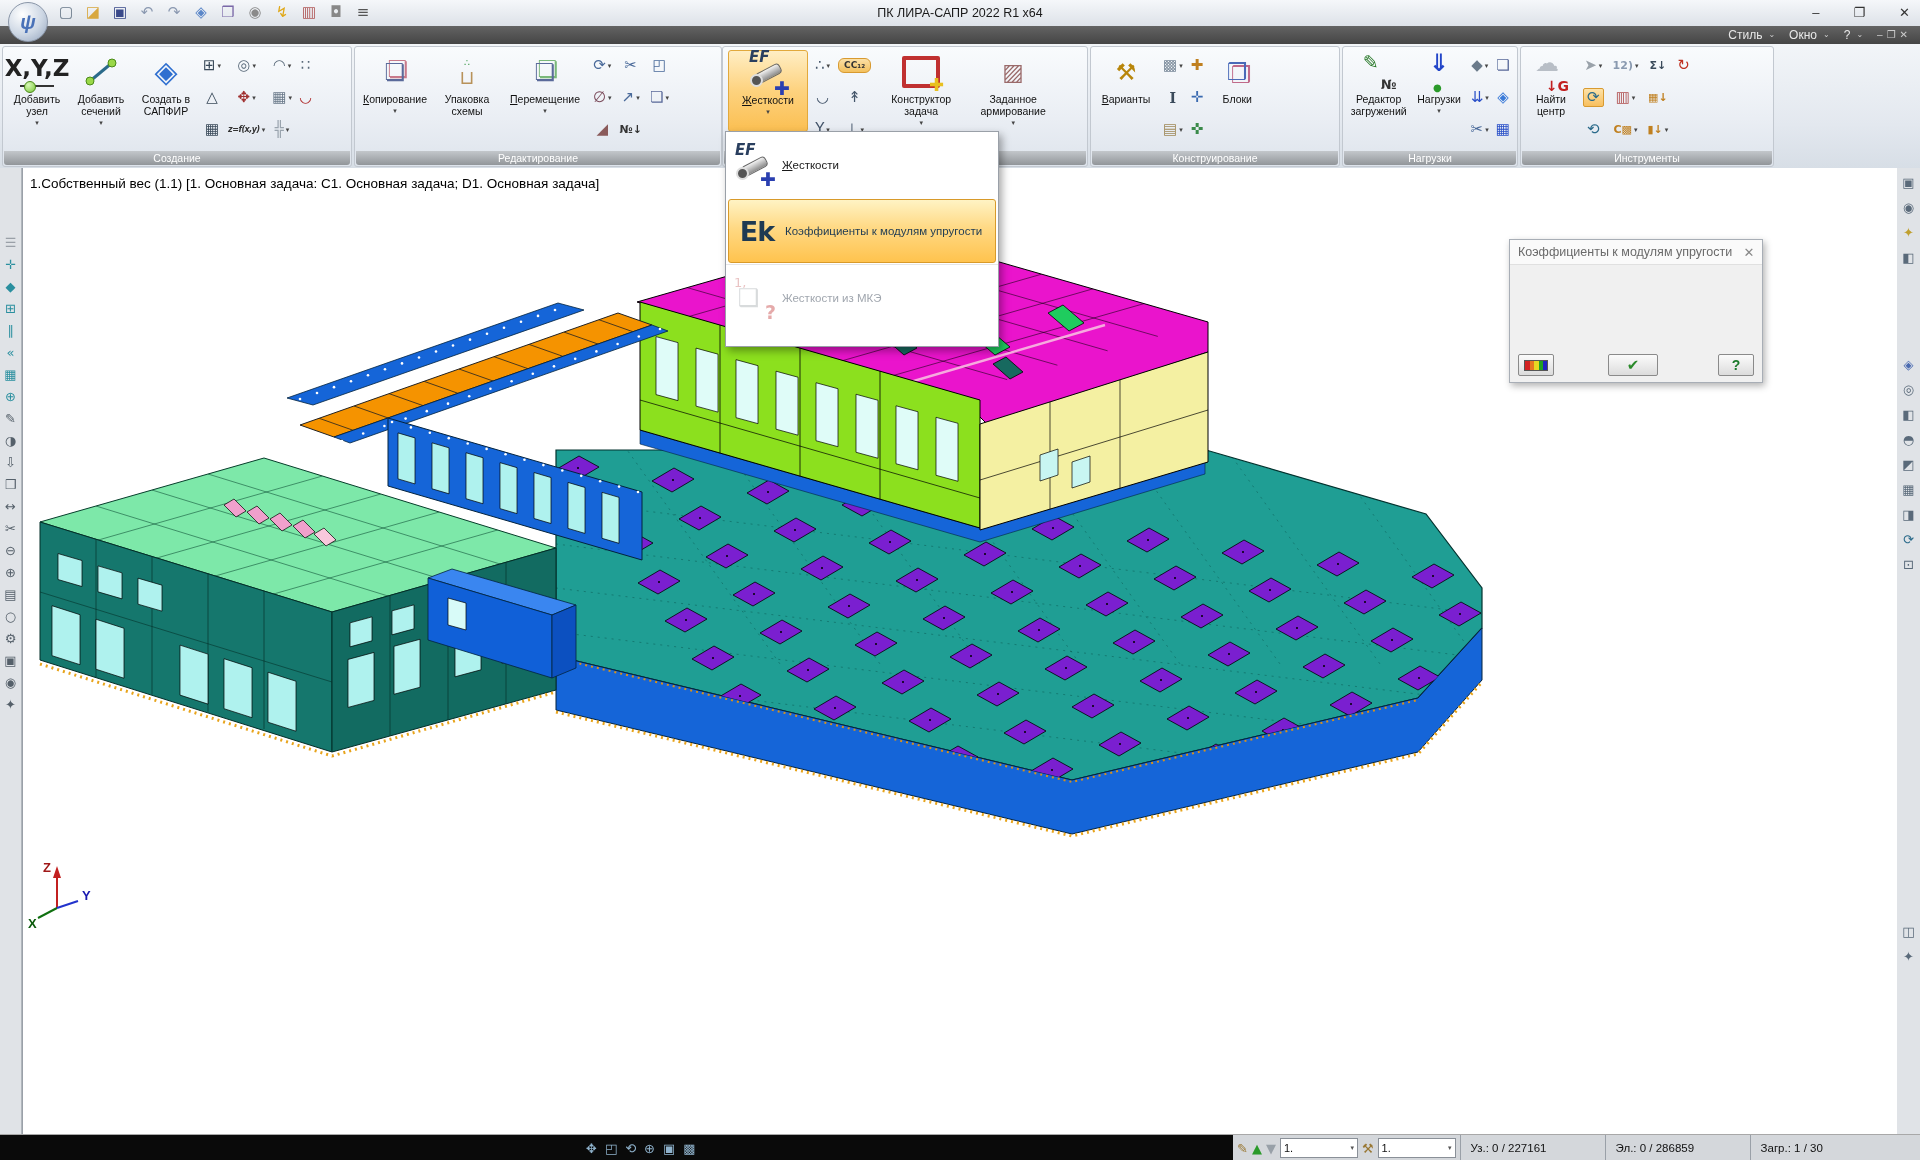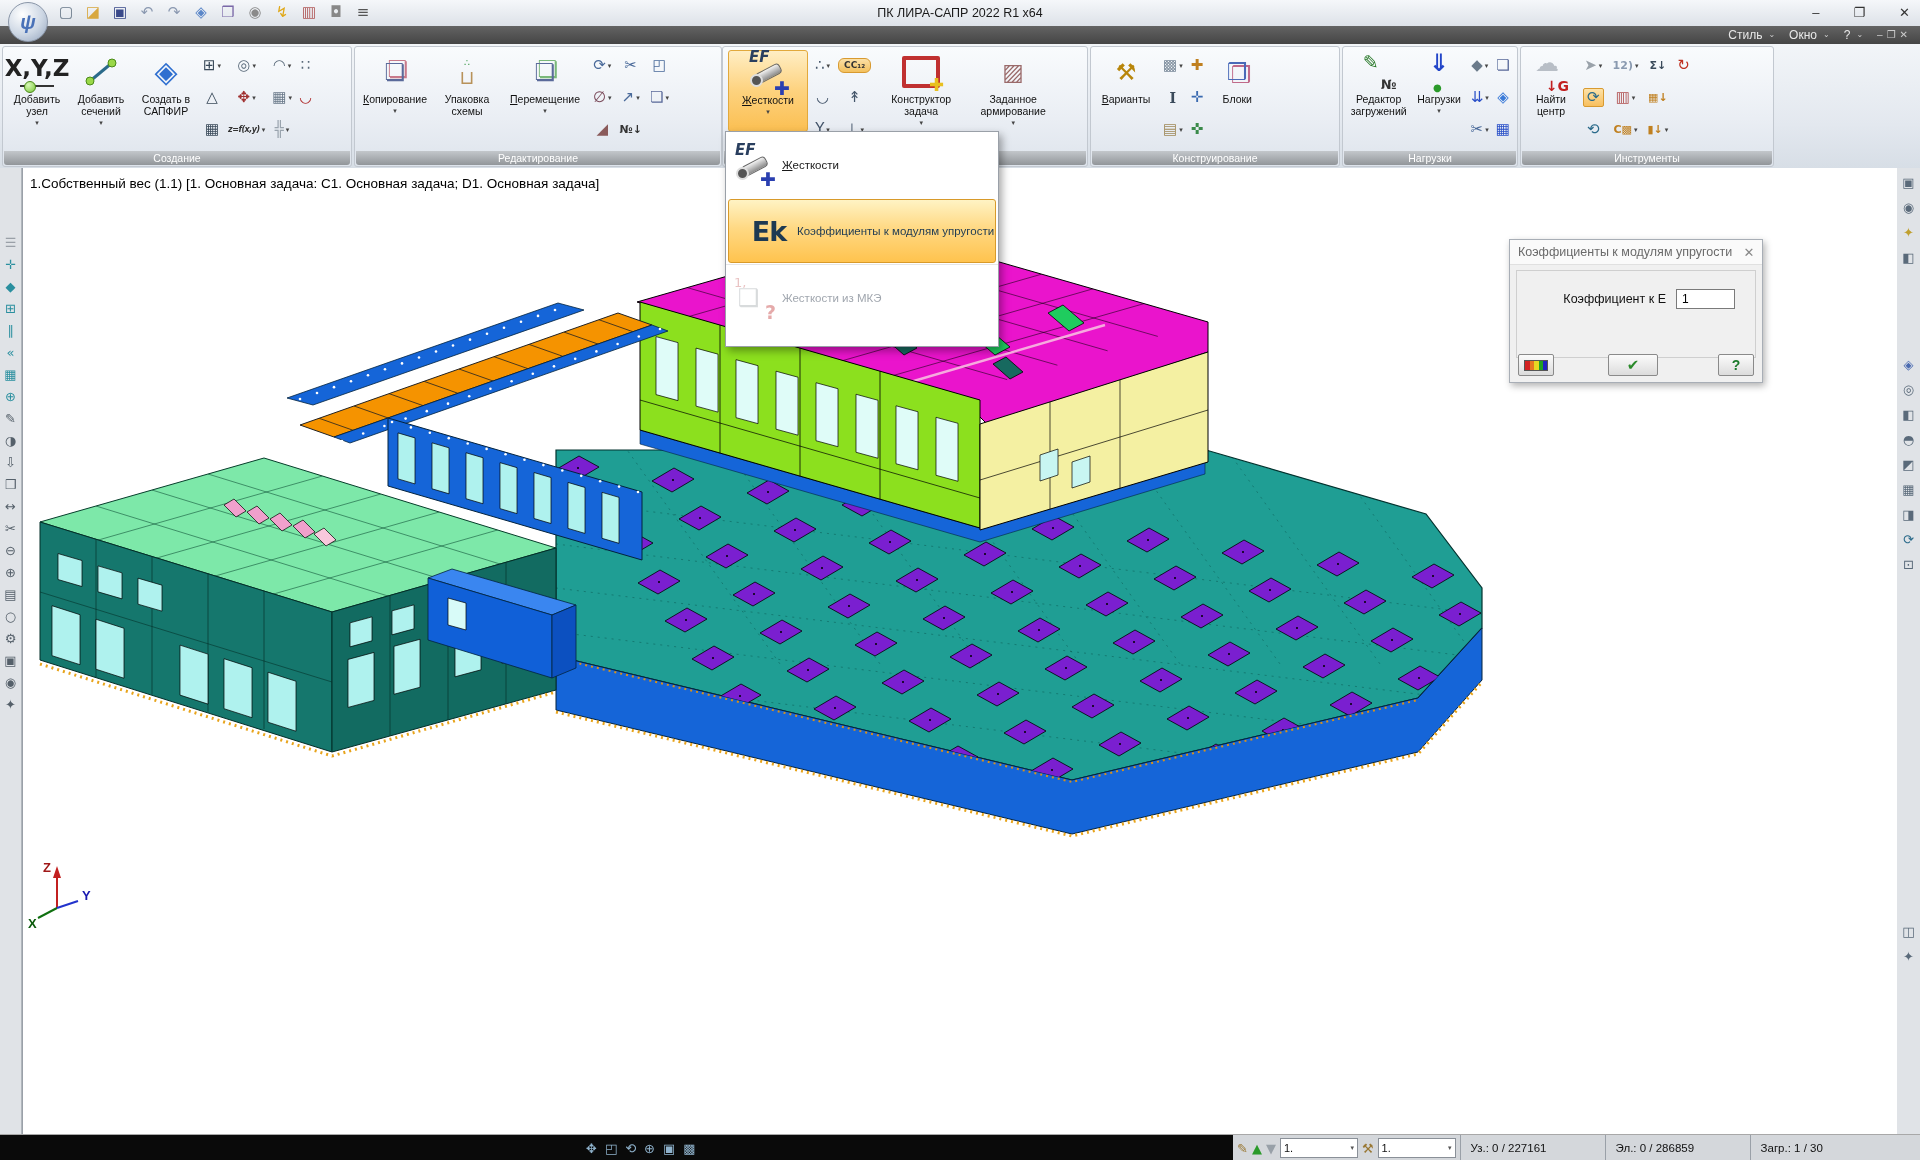--- a/index.html
+++ b/index.html
@@ -81,21 +81,21 @@
   .packicon .p2{font-size:19px;}
   .compicon{position:relative;width:36px;height:38px;}
   
   .menu{position:absolute;left:725px;top:131px;width:272px;height:214px;background:#fff;
     border:1px solid #9aa0a8;box-shadow:3px 4px 8px rgba(0,0,0,.35);z-index:60;}
   .mi{height:66px;display:flex;align-items:center;}
   .mi + .mi{border-top:1px solid #e6e6e6;}
   .mi .micon{width:56px;display:flex;align-items:center;justify-content:center;}
   .mi .mlabel{font-size:11.5px;color:#1a1a1a;}
   .mi.hl{background:linear-gradient(#fff3c4,#ffd984 45%,#ffc34e);border:1px solid #d89a2a;
-    border-radius:3px;margin:1px 2px;height:64px;box-sizing:border-box;padding-left:12px;}
+    border-radius:3px;margin:1px 2px;height:64px;box-sizing:border-box;}
   .mi.hl .mlabel{color:#1e3a52;}
   .mi.dis .mlabel{color:#a0a6ae;}
   .mi.dis .micon{opacity:.6;}
   [data-icon="ek-letters"]{font-size:27px;font-weight:bold;letter-spacing:-1px;}
   .mkeicon{position:relative;width:40px;height:40px;opacity:.8;}
   .mkeicon .m1{position:absolute;left:0;top:-2px;font-size:13px;opacity:.7;}
   .mkeicon .m2{position:absolute;left:4px;top:8px;font-size:24px;}
   .mkeicon .m3{position:absolute;right:-2px;bottom:-4px;font-size:19px;font-weight:bold;opacity:.85;}
   
   .dialog{position:absolute;left:1509px;top:239px;width:252px;height:142px;background:#f0f0f0;
@@ -965,26 +965,20 @@
       </div>
       <div class="mlabel">Жесткости из МКЭ</div>
     </div>
   </div>
 
   <div class="dialog">
     <div class="dlg-title">
       <span class="t">Коэффициенты к модулям упругости</span>
       <span class="dlg-close">✕</span>
     </div>
-    <div class="dlg-group">
-      <div class="dlg-row">
-        <span class="dlg-label">Коэффициент к Е</span>
-        <input class="dlg-input" value="1" style="">
-      </div>
-    </div>
     <div class="dlg-btns">
       <div class="dbtn" style="left:8px;width:36px">
           <div class="cscale"></div>
         </div>
       <div class="dbtn" style="left:98px;width:50px">
           <span class="si" data-icon="dlg-check" style="color: rgb(42, 138, 42);">✔</span>
         </div>
       <div class="dbtn" style="left:208px;width:36px;color:#1a7a2a">?</div>
     </div>
   </div>

